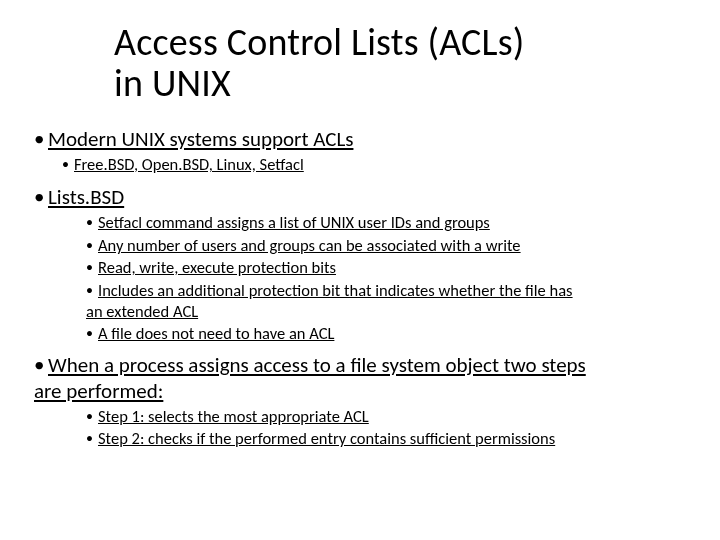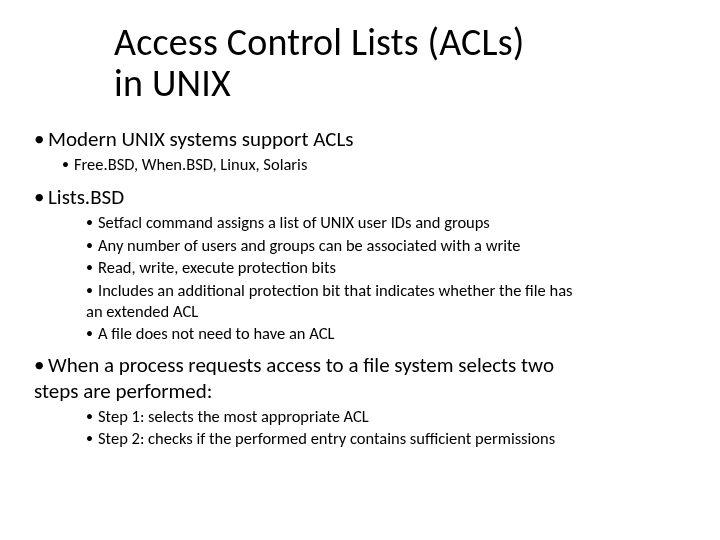--- a/index.html
+++ b/index.html
@@ -1,20 +1,20 @@
 <!DOCTYPE html>
 <html><head>
   <meta charset="utf-8">
   <style>
     * { box-sizing: border-box; margin: 0; padding: 0; }
     body { width: 720px; height: 540px; background: #fff; font-family: Calibri, "Segoe UI", Arial, sans-serif; color: #000; overflow: hidden; }
     .slide { width: 620px; height: 540px; padding: 12px 34px 12px 34px; }
     .title { font-size: 38px; font-weight: 400; letter-spacing: 0.2px; line-height: 1.08; margin: 10px 0 22px 80px; }
     .content { font-size: 21px; }
-    .l1 { list-style: none; margin: 0 0 20px 0; }
+    .l1 { list-style: none; margin: 0 0 20px 0; text-decoration: underline; }
     .l1 > li { margin-bottom: 6px; }
     .l1 > li > .row { display: block; }
     .l2 { list-style: none; margin: 2px 0 10px 28px; }
     .l2 > li { font-size: 16.5px; margin-bottom: 2px; }
     .l3 { list-style: none; margin: 2px 0 8px 52px; }
     .l3 > li { font-size: 16.5px; margin-bottom: 2px; line-height: 1.25; }
     .l3b { list-style: none; margin: 2px 0 8px 52px; }
     .l3b > li { font-size: 16.5px; margin-bottom: 2px; }
     .bullet-dot::before { content: "•"; display: inline-block; width: 14px; }
     .bullet-dot-sm::before { content: "•"; display: inline-block; width: 12px; font-size: 14px; position: relative; top: -1px; }
@@ -28,37 +28,37 @@
     <span>Access Control Lists (ACLs)</span><br>
     <span>in UNIX</span>
   </h1>
 
   <div class="content">
     <ul class="l1">
 
       <li>
         <span class="row bullet-dot">Modern UNIX systems support ACLs</span>
         <ul class="l2">
-          <li class="bullet-dot-sm">Free.BSD, When.BSD, Linux, Solaris</li>
+          <li class="bullet-dot-sm">Free.BSD, Open.BSD, Linux, Setfacl</li>
         </ul>
       </li>
 
       <li>
         <span class="row bullet-dot">Lists.BSD</span>
         <ul class="l3">
           <li class="bullet-dot-sm wrap">Setfacl command assigns a list of UNIX user IDs and groups</li>
           <li class="bullet-dot-sm wrap">Any number of users and groups can be associated with a write</li>
           <li class="bullet-dot-sm wrap">Read, write, execute protection bits</li>
           <li class="bullet-dot-sm wrap">Includes an additional protection bit that indicates whether the file has an extended ACL</li>
           <li class="bullet-dot-sm wrap">A file does not need to have an ACL</li>
         </ul>
       </li>
 
       <li>
-        <span class="row bullet-dot wrap">When a process requests access to a file system selects two steps are performed:</span>
+        <span class="row bullet-dot wrap">When a process assigns access to a file system object two steps are performed:</span>
         <ul class="l3b">
           <li class="bullet-dot-sm">Step 1: selects the most appropriate ACL</li>
           <li class="bullet-dot-sm">Step 2: checks if the performed entry contains sufficient permissions</li>
         </ul>
       </li>
 
     </ul>
   </div>
 </div>
 

